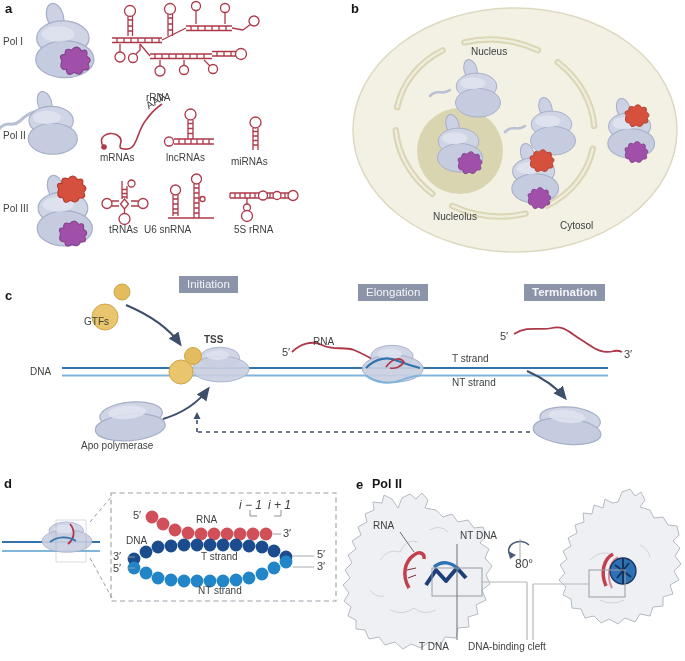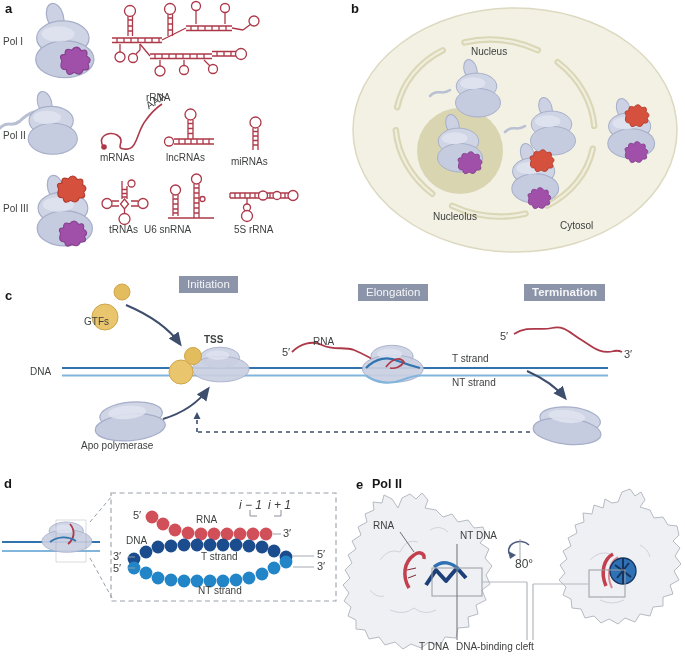--- a/index.html
+++ b/index.html
@@ -327,16 +327,16 @@
 <div class="lb pr" style="left:113px;top:550px;">3′</div>
 <div class="lb pr" style="left:113px;top:562px;">5′</div>
 <div class="lb pr" style="left:317px;top:548px;">5′</div>
 <div class="lb pr" style="left:317px;top:560px;">3′</div>
 <div class="lb" style="left:201px;top:551px;">T strand</div>
 <div class="lb" style="left:198px;top:585px;">NT strand</div>
 
 <div class="lb" style="left:373px;top:520px;">RNA</div>
 <div class="lb" style="left:460px;top:530px;">NT DNA</div>
 <div class="lb" style="left:419px;top:641px;">T DNA</div>
-<div class="lb" style="left:456px;top:641px;">DNA-binding cleft</div>
+<div class="lb" style="left:468px;top:641px;">DNA-binding cleft</div>
 <div class="lb sm" style="left:515px;top:558px;">80°</div>
 
 </div>
 
 </body></html>

